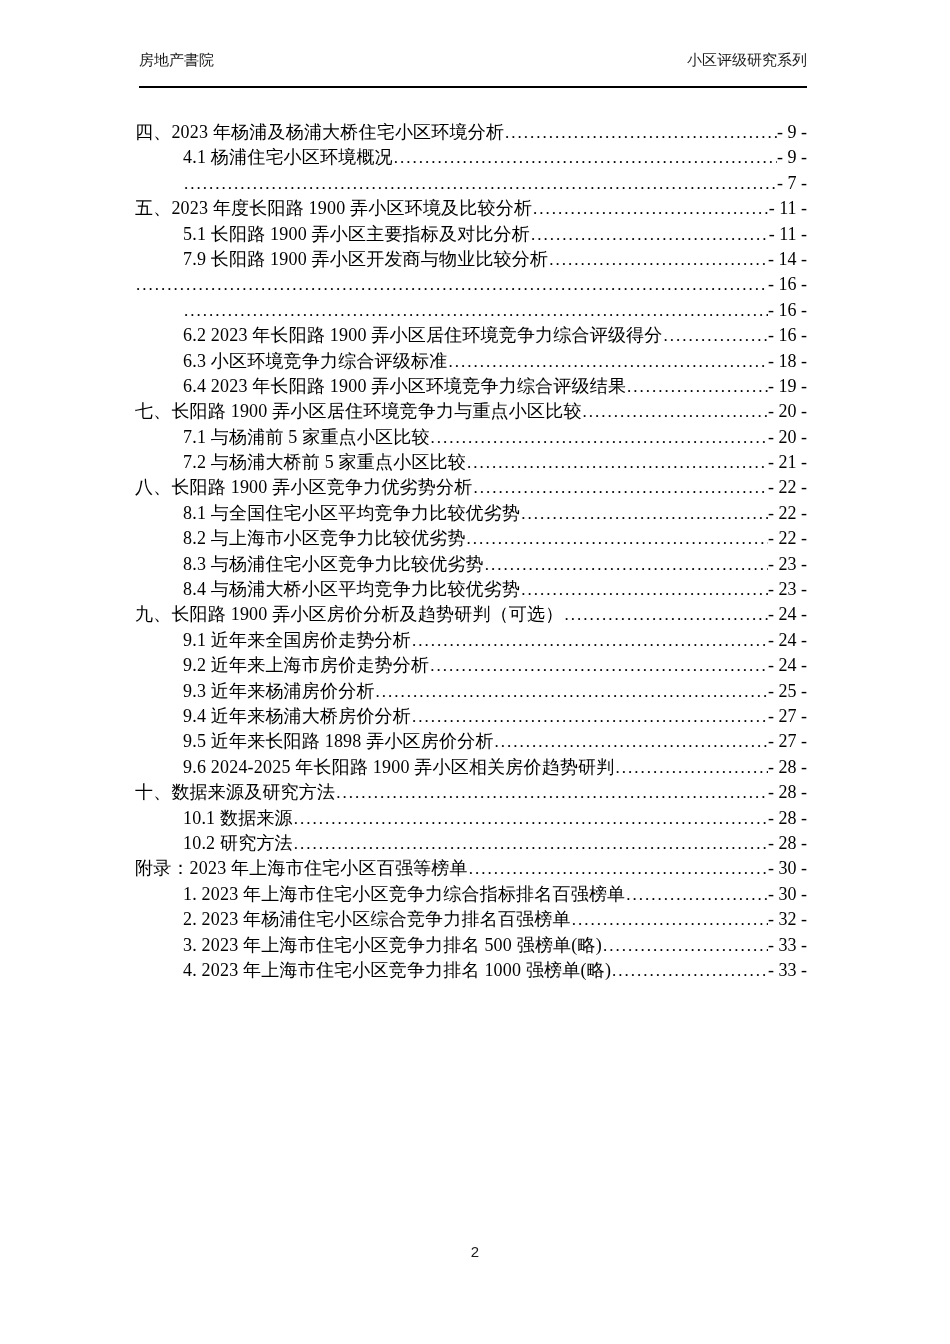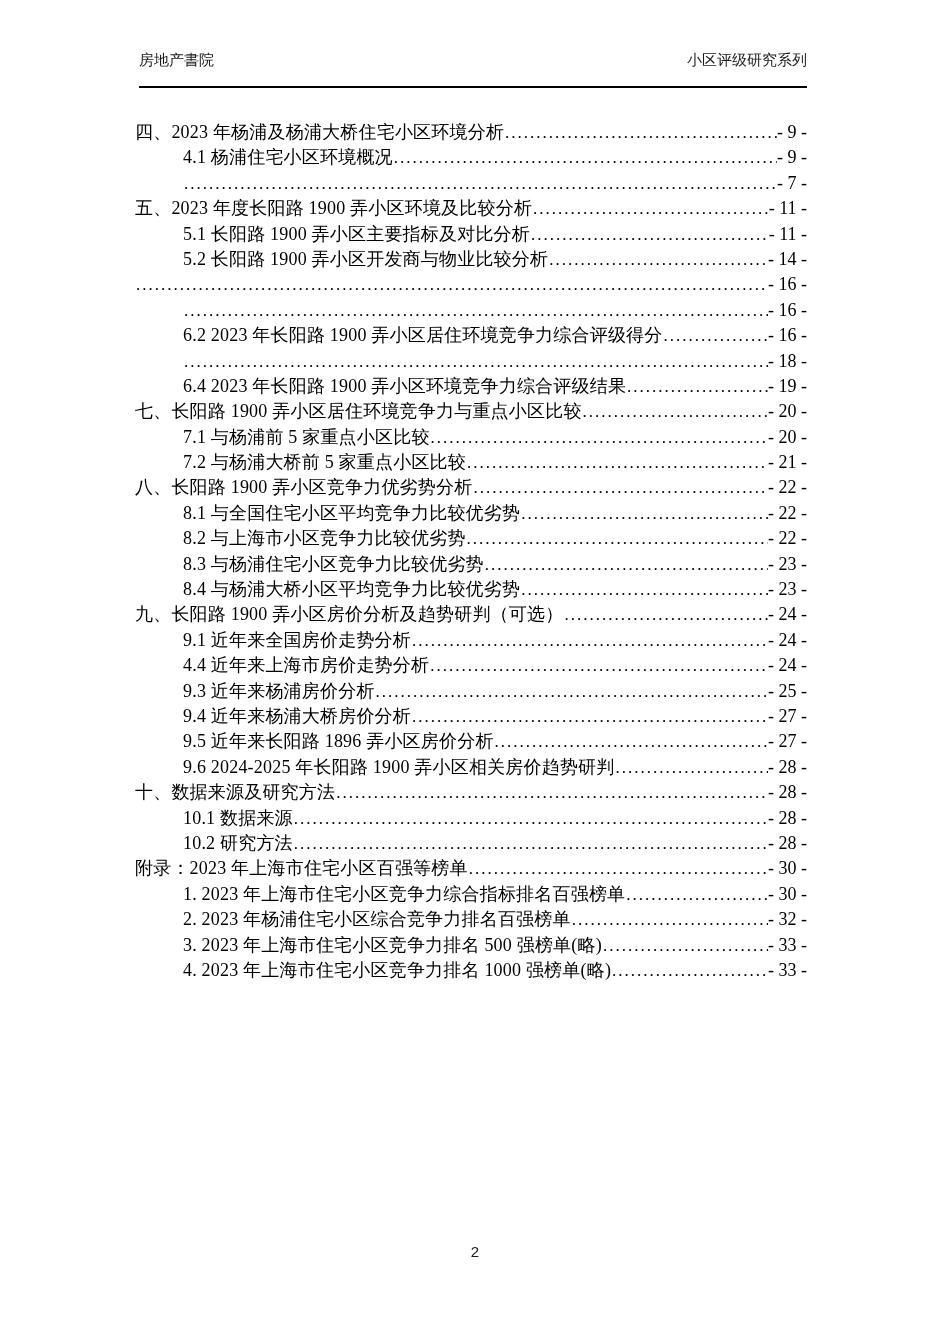--- a/index.html
+++ b/index.html
@@ -115,38 +115,39 @@
       <span class="toc-label">五、2023 年度长阳路 1900 弄小区环境及比较分析</span>
       <span class="toc-dots">......................................................................................................................................................</span>
       <span class="toc-page">- 11 -</span>
     </div>
       <div class="toc-row lvl2">
       <span class="toc-label">5.1 长阳路 1900 弄小区主要指标及对比分析</span>
       <span class="toc-dots">......................................................................................................................................................</span>
       <span class="toc-page">- 11 -</span>
     </div>
       <div class="toc-row lvl2">
-      <span class="toc-label">5.2 长阳路 1900 弄小区开发商与物业比较分析</span>
+      <span class="toc-label">7.9 长阳路 1900 弄小区开发商与物业比较分析</span>
       <span class="toc-dots">......................................................................................................................................................</span>
       <span class="toc-page">- 14 -</span>
     </div>
       <div class="toc-row lvl1">
       <span class="toc-dots">......................................................................................................................................................</span>
       <span class="toc-page">- 16 -</span>
     </div>
       <div class="toc-row lvl2">
       <span class="toc-dots">......................................................................................................................................................</span>
       <span class="toc-page">- 16 -</span>
     </div>
       <div class="toc-row lvl2">
       <span class="toc-label">6.2 2023 年长阳路 1900 弄小区居住环境竞争力综合评级得分</span>
       <span class="toc-dots">......................................................................................................................................................</span>
       <span class="toc-page">- 16 -</span>
     </div>
       <div class="toc-row lvl2">
+      <span class="toc-label">6.3 小区环境竞争力综合评级标准</span>
       <span class="toc-dots">......................................................................................................................................................</span>
       <span class="toc-page">- 18 -</span>
     </div>
       <div class="toc-row lvl2">
       <span class="toc-label">6.4 2023 年长阳路 1900 弄小区环境竞争力综合评级结果</span>
       <span class="toc-dots">......................................................................................................................................................</span>
       <span class="toc-page">- 19 -</span>
     </div>
       <div class="toc-row lvl1">
       <span class="toc-label">七、长阳路 1900 弄小区居住环境竞争力与重点小区比较</span>
@@ -192,36 +193,36 @@
       <span class="toc-label">九、长阳路 1900 弄小区房价分析及趋势研判（可选）</span>
       <span class="toc-dots">......................................................................................................................................................</span>
       <span class="toc-page">- 24 -</span>
     </div>
       <div class="toc-row lvl2">
       <span class="toc-label">9.1 近年来全国房价走势分析</span>
       <span class="toc-dots">......................................................................................................................................................</span>
       <span class="toc-page">- 24 -</span>
     </div>
       <div class="toc-row lvl2">
-      <span class="toc-label">4.4 近年来上海市房价走势分析</span>
+      <span class="toc-label">9.2 近年来上海市房价走势分析</span>
       <span class="toc-dots">......................................................................................................................................................</span>
       <span class="toc-page">- 24 -</span>
     </div>
       <div class="toc-row lvl2">
       <span class="toc-label">9.3 近年来杨浦房价分析</span>
       <span class="toc-dots">......................................................................................................................................................</span>
       <span class="toc-page">- 25 -</span>
     </div>
       <div class="toc-row lvl2">
       <span class="toc-label">9.4 近年来杨浦大桥房价分析</span>
       <span class="toc-dots">......................................................................................................................................................</span>
       <span class="toc-page">- 27 -</span>
     </div>
       <div class="toc-row lvl2">
-      <span class="toc-label">9.5 近年来长阳路 1896 弄小区房价分析</span>
+      <span class="toc-label">9.5 近年来长阳路 1898 弄小区房价分析</span>
       <span class="toc-dots">......................................................................................................................................................</span>
       <span class="toc-page">- 27 -</span>
     </div>
       <div class="toc-row lvl2">
       <span class="toc-label">9.6 2024-2025 年长阳路 1900 弄小区相关房价趋势研判</span>
       <span class="toc-dots">......................................................................................................................................................</span>
       <span class="toc-page">- 28 -</span>
     </div>
       <div class="toc-row lvl1">
       <span class="toc-label">十、数据来源及研究方法</span>

